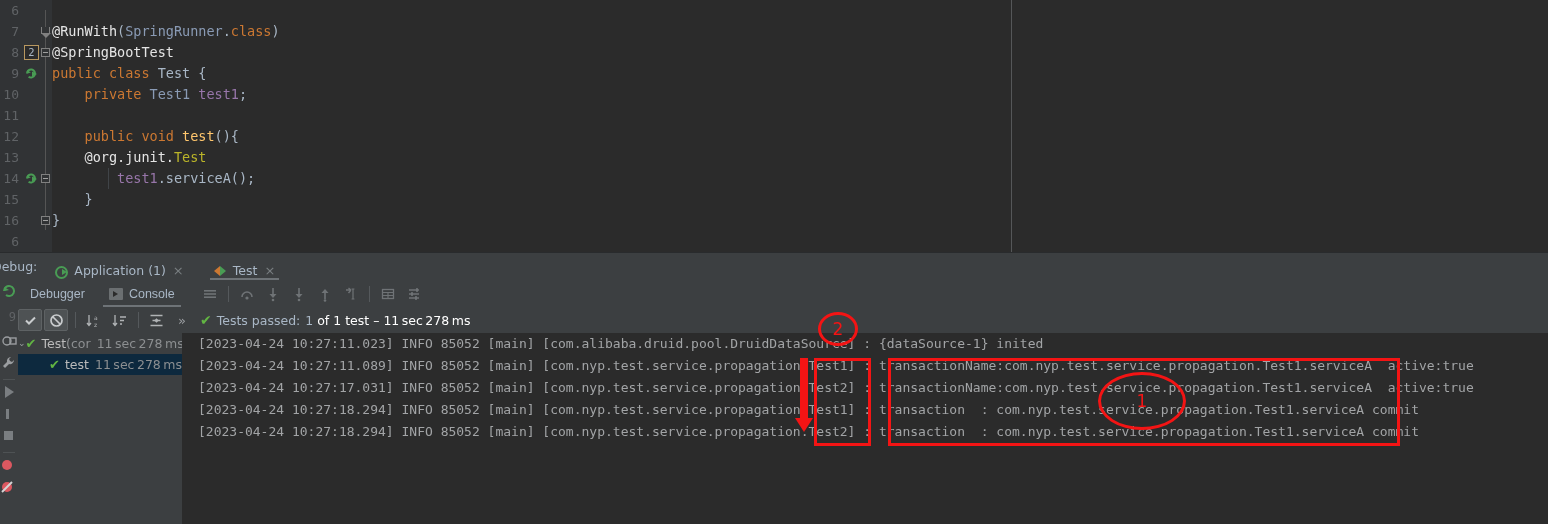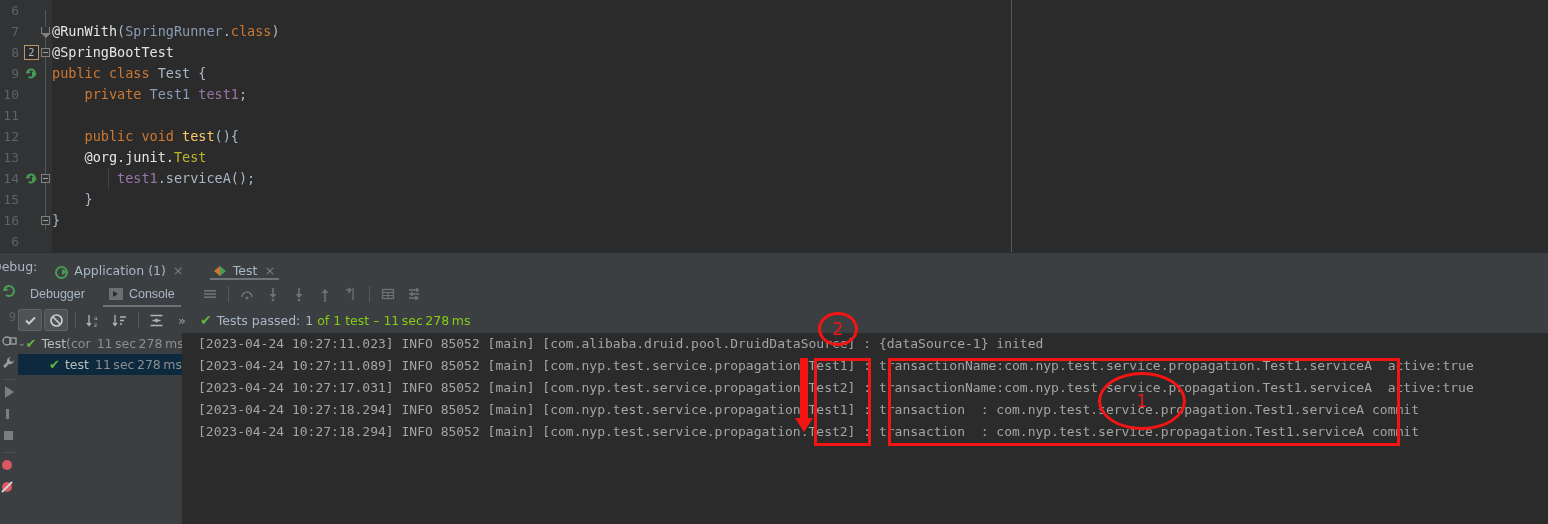--- a/index.html
+++ b/index.html
@@ -178,21 +178,21 @@
     width: 24px; height: 22px; margin-right: 2px; display: flex;
     align-items: center; justify-content: center;
     color: #b0b3b5; font-size: 13px; font-family: "DejaVu Sans", sans-serif;
   }
   .tt-btn.active { background: #4e5254; border: 1px solid #5e6264; border-radius: 2px; }
   .tt-status {
     font-family: "DejaVu Sans", sans-serif; font-size: 12.5px;
     color: #a9b7c6; display: flex; align-items: center; white-space: pre;
   }
   .tt-check { color: #62b543; font-size: 14px; margin-right: 5px; }
-  .dim { color: #84cc16; }
+  .dim { color: #ffffff; }
   .num { color: #a9b7c6; }
 
   
   .left-strip {
     position: absolute; left: 0; top: 28px; width: 18px; height: 244px;
     background: #3c3f41;
   }
   .strip-ico { width: 18px; height: 22px; position: relative; }
 
   

